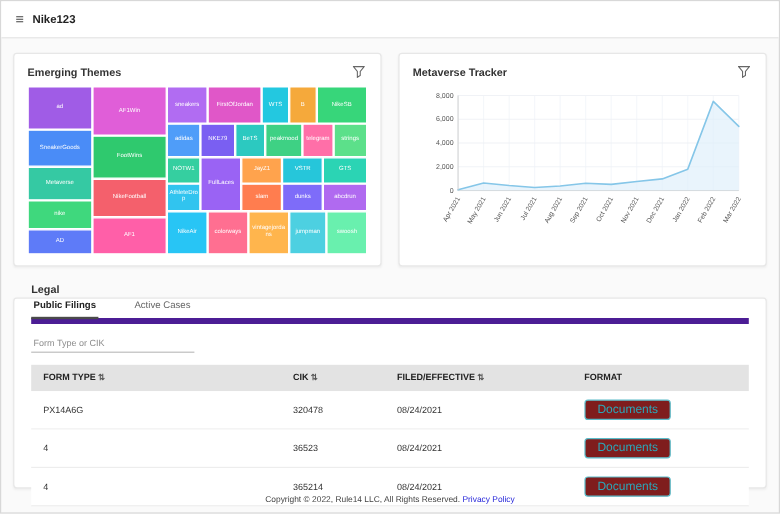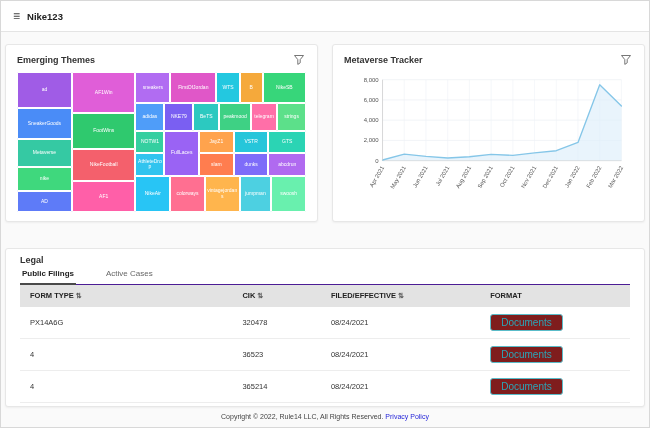--- a/index.html
+++ b/index.html
@@ -10,39 +10,39 @@
     display:flex;flex-direction:column;overflow:hidden;
   }
   
   .topbar{height:30px;flex:0 0 auto;background:#fff;border-bottom:1px solid #e4e4e4;
     display:flex;align-items:center;justify-content:space-between;padding:0 12px;}
   .brand{display:flex;align-items:center;gap:7px;font-size:9.5px;font-weight:bold;color:#222;}
   .burger{font-size:12px;color:#444;cursor:pointer;line-height:1;}
   .user{display:flex;align-items:center;gap:5px;font-size:8.5px;color:#333;cursor:pointer;}
   .user svg{display:block;}
   
-  .content{flex:1;padding:12px 4px 0;display:flex;flex-direction:column;gap:26px;min-height:0;}
+  .content{flex:1;padding:12px 10px 0;display:flex;flex-direction:column;gap:26px;min-height:0;}
   .row{display:flex;gap:14px;flex:0 0 auto;}
   .card{background:#fff;border:1px solid #e7e7e7;border-radius:3px;box-shadow:0 1px 2px rgba(0,0,0,.05);}
   .card.half{flex:1;height:178px;padding:8px 11px;box-sizing:border-box;}
   .card-head{display:flex;justify-content:space-between;align-items:center;margin-bottom:5px;}
   .card-title{font-size:9px;font-weight:bold;color:#333;}
   .filter-btn{background:none;border:none;padding:2px;cursor:pointer;line-height:0;}
   
   .treemap{position:relative;width:100%;height:140px;}
   .cell{position:absolute;display:flex;align-items:center;justify-content:center;
     overflow:hidden;border:1px solid #fff;box-sizing:border-box;border-radius:1px;cursor:pointer;}
   .cell span{font-size:5px;color:#fff;text-align:center;line-height:1.1;word-break:break-all;padding:1px;}
   
   .chart-wrap{width:100%;}
   .chart-wrap svg{width:100%;display:block;}
   
   .legal-card{flex:1;margin-bottom:0;padding:10px 14px 8px;box-sizing:border-box;display:flex;flex-direction:column;min-height:0;justify-content:center;}
   .legal-title{font-size:9px;font-weight:bold;color:#333;}
-  .tabs{display:flex;gap:28px;border-bottom:1px solid #4c1d95;}
+  .tabs{display:flex;gap:28px;border-bottom:5px solid #4c1d95;}
   .tab{font-size:8px;color:#666;padding:4px 2px 5px;cursor:pointer;}
   .tab.active{color:#222;font-weight:bold;border-bottom:2px solid #4a4a4a;margin-bottom:-1px;}
   .filter-input{border:none;border-bottom:1px solid #bdbdbd;background:transparent;outline:none;
     font-family:"Liberation Sans",sans-serif;font-size:7.5px;color:#333;width:132px;
     padding:3px 2px;margin:8px 0 10px;}
   .filter-input::placeholder{color:#8c8c8c;}
   .tbl{font-size:7.5px;color:#333;}
   .tr{display:grid;grid-template-columns:36% 15% 27% 22%;align-items:center;padding:0 10px;box-sizing:border-box;}
   .thead{background:#e3e3e3;font-weight:bold;height:22px;color:#222;}
   .sort{color:#555;font-size:7px;margin-left:2px;cursor:pointer;}
@@ -233,20 +233,21 @@
       </div>
     </div>
   </div>
 
   <div class="card legal-card">
     <span class="legal-title">Legal</span>
     <div class="tabs">
       <span class="tab active">Public Filings</span>
       <span class="tab">Active Cases</span>
     </div>
+    <input class="filter-input" type="text" placeholder="Form Type or CIK" style="">
     <div class="tbl">
       <div class="tr thead">
           <div>FORM TYPE<span class="sort">⇅</span></div>
           <div>CIK<span class="sort">⇅</span></div>
           <div>FILED/EFFECTIVE<span class="sort">⇅</span></div>
           <div>FORMAT</div>
         </div>
       <div>
           <div class="tr trow">
             <div>PX14A6G</div>

